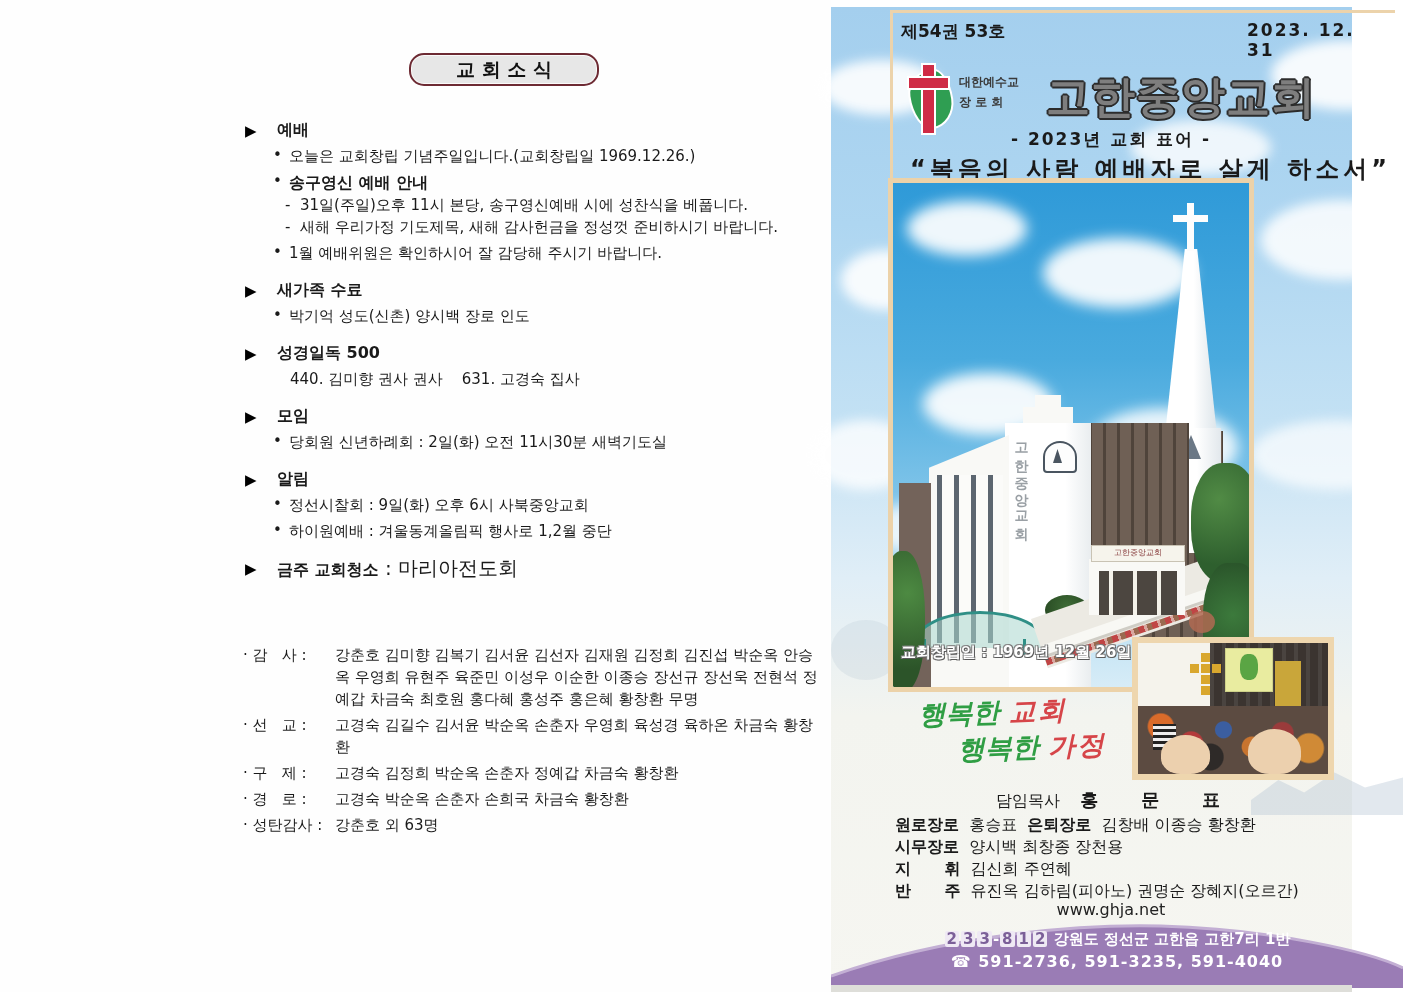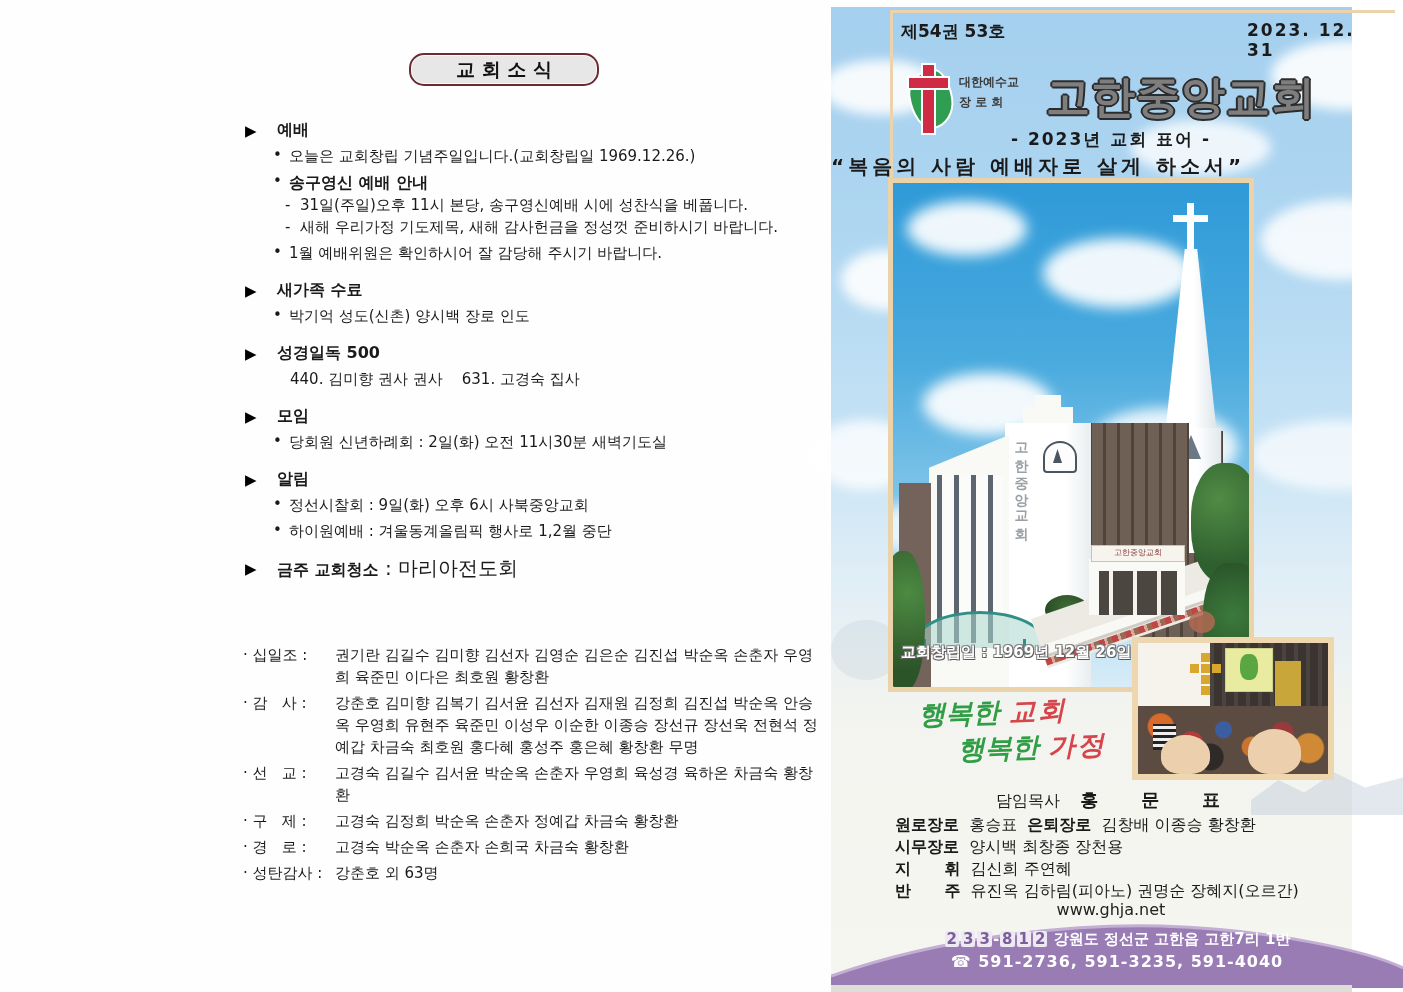--- a/index.html
+++ b/index.html
@@ -43,21 +43,21 @@
   .logo .flag{position:absolute;left:8px;top:6px;width:40px;height:56px;background:#2f9e52;
               border-radius:62% 38% 55% 45%/40% 55% 45% 60%;transform:rotate(-8deg);
               box-shadow:0 0 0 2px #ffffff;}
   .logo .cv{position:absolute;left:20px;top:0;width:11px;height:68px;background:#cf2b45;box-shadow:0 0 0 2px #fff;}
   .logo .ch{position:absolute;left:6px;top:13px;width:39px;height:10px;background:#cf2b45;box-shadow:0 0 0 2px #fff;}
   .denom{position:absolute;left:128px;top:72px;font-size:12px;font-weight:bold;color:#3a3a3a;line-height:20px;white-space:pre;}
   .church-name{position:absolute;left:215px;top:68px;font-size:44px;font-weight:bold;color:#7e7e7e;
                letter-spacing:1px;text-shadow:-2px 0 #2c2c2c,2px 0 #2c2c2c,0 -2px #2c2c2c,0 2px #2c2c2c,
                -1px -1px #2c2c2c,1px 1px #2c2c2c,1px -1px #2c2c2c,-1px 1px #2c2c2c;}
   .motto-label{position:absolute;left:0;width:560px;top:128px;text-align:center;font-size:17px;font-weight:bold;letter-spacing:2px;}
-  .motto{position:absolute;left:0;width:560px;top:153px;text-align:left;font-size:20px;font-weight:bold;letter-spacing:4px;}
+  .motto{position:absolute;left:0;width:560px;top:153px;text-align:right;font-size:24px;font-weight:bold;letter-spacing:4px;}
   
   .photo{position:absolute;left:57px;top:178px;width:356px;height:504px;border:5px solid #ecd2a9;
          background:linear-gradient(180deg,#2f9ad8 0%,#49aade 35%,#7fc4e9 62%,#b9e0f3 85%,#d7ecf7 100%);overflow:hidden;}
   .pcloud{position:absolute;background:#fff;border-radius:50%;filter:blur(7px);opacity:.92;}
   .p-abs{position:absolute;}
   .brown{background:#73635a;}
   .brown-stripes{background:#6f6055;background-image:repeating-linear-gradient(90deg,rgba(20,15,10,.35) 0 3px,rgba(255,255,255,0) 3px 14px);}
   .white-wall{background:#f9f9f6;}
   .sign-vert{writing-mode:vertical-rl;text-orientation:upright;color:#9aa0a5;font-weight:bold;
              font-size:14px;letter-spacing:3px;}
@@ -127,24 +127,20 @@
         <div class="line plain"><span>440. 김미향 권사 권사    631. 고경숙 집사</span></div>
         <div class="line sec-title"><span class="tri">▶</span>모임</div>
         <div class="line bullet"><span class="mark">•</span><span>당회원 신년하례회 : 2일(화) 오전 11시30분 새벽기도실</span></div>
         <div class="line sec-title"><span class="tri">▶</span>알림</div>
         <div class="line bullet"><span class="mark">•</span><span>정선시찰회 : 9일(화) 오후 6시 사북중앙교회</span></div>
         <div class="line bullet"><span class="mark">•</span><span>하이원예배 : 겨울동계올림픽 행사로 1,2월 중단</span></div>
         <div class="line sec-title"><span class="tri">▶</span>금주 교회청소<span class="suffix"> : 마리아전도회</span></div>
       </div>
     <div class="offerings" id="offerings">
         <div class="off-row">
-          <div class="off-label">· 십일조 :</div>
-          <div class="off-names">권기란 김길수 김미향 김선자 김영순 김은순 김진섭 박순옥 손춘자 우영희 육준민 이다은 최호원 황창환</div>
-        </div>
-        <div class="off-row">
           <div class="off-label">· 감   사 :</div>
           <div class="off-names">강춘호 김미향 김복기 김서윤 김선자 김재원 김정희 김진섭 박순옥 안승옥 우영희 유현주 육준민 이성우 이순한 이종승 장선규 장선욱 전현석 정예갑 차금숙 최호원 홍다혜 홍성주 홍은혜 황창환 무명</div>
         </div>
         <div class="off-row">
           <div class="off-label">· 선   교 :</div>
           <div class="off-names">고경숙 김길수 김서윤 박순옥 손춘자 우영희 육성경 육하온 차금숙 황창환</div>
         </div>
         <div class="off-row">
           <div class="off-label">· 구   제 :</div>
           <div class="off-names">고경숙 김정희 박순옥 손춘자 정예갑 차금숙 황창환</div>

